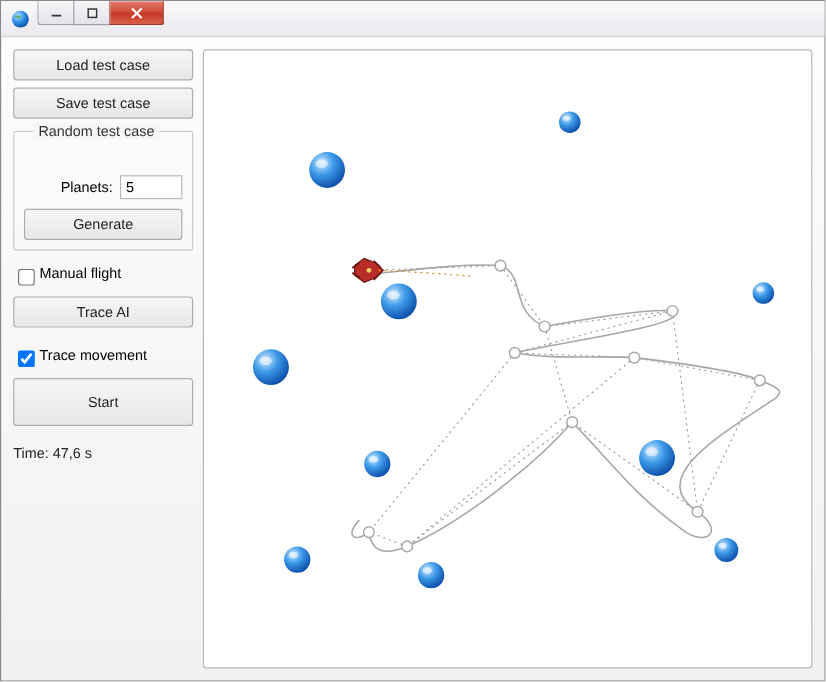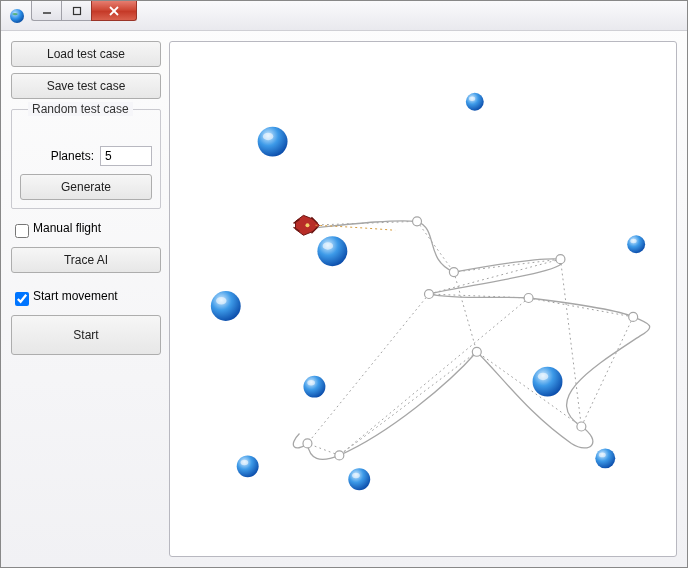--- a/index.html
+++ b/index.html
@@ -210,25 +210,26 @@
       </div>
 
       <div class="check-row">
         <input type="checkbox" id="cb-manual" style="">
         <label for="cb-manual">Manual flight</label>
       </div>
       <button class="btn">Trace AI</button>
 
       <div class="check-row" style="margin-top:10px">
         <input type="checkbox" id="cb-trace" checked="" style="">
-        <label for="cb-trace">Start movement</label>
+        <label for="cb-trace">Trace movement</label>
       </div>
       <button class="btn" style="height:40px">Start</button>
 
       <div class="status">
+        <div>Time: 47,6 s</div>
       </div>
     </div>
 
     <div class="canvas-area">
       <svg class="canvas-svg" viewBox="160 40 508 510">
         <defs>
           <radialGradient id="planetGrad" cx="35%" cy="30%" r="75%">
             <stop offset="0%" stop-color="#cfeaff"></stop>
             <stop offset="45%" stop-color="#3d9ae8"></stop>
             <stop offset="100%" stop-color="#0a4aa8"></stop>

